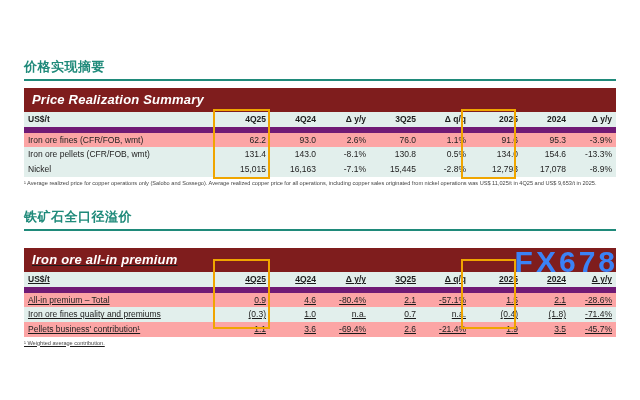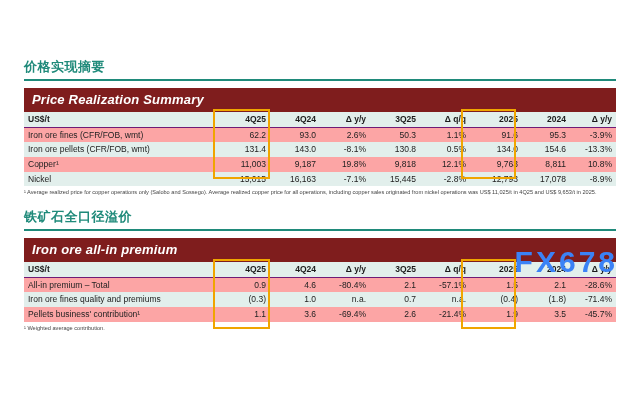--- a/index.html
+++ b/index.html
@@ -58,21 +58,21 @@
     padding: 2px 4px 2px 4px;
     line-height: 1.25;
     white-space: nowrap;
     overflow: hidden;
   }
   table.data thead th {
     background: #e2efec;
     color: #1b1b1b;
     font-weight: bold;
     text-align: right;
-    border-bottom: 1px solid #701a75;
+    border-bottom: 6px solid #701a75;
   }
   table.data thead th.first {
     text-align: left;
   }
   table.data tbody td {
     text-align: right;
     color: #222;
   }
   table.data tbody td.first {
     text-align: left;
@@ -147,48 +147,37 @@
           <th>2024</th>
           <th>Δ y/y</th>
         </tr>
       </thead>
       <tbody>
         <tr class="odd">
           <td class="first">Iron ore fines (CFR/FOB, wmt)</td>
           <td>62.2</td>
           <td>93.0</td>
           <td>2.6%</td>
-          <td>50.3</td>
+          <td>76.0</td>
           <td>1.1%</td>
           <td>91.6</td>
           <td>95.3</td>
           <td>-3.9%</td>
         </tr>
         <tr class="even">
           <td class="first">Iron ore pellets (CFR/FOB, wmt)</td>
           <td>131.4</td>
           <td>143.0</td>
           <td>-8.1%</td>
           <td>130.8</td>
           <td>0.5%</td>
           <td>134.0</td>
           <td>154.6</td>
           <td>-13.3%</td>
         </tr>
-        <tr class="odd">
-          <td class="first">Copper¹</td>
-          <td>11,003</td>
-          <td>9,187</td>
-          <td>19.8%</td>
-          <td>9,818</td>
-          <td>12.1%</td>
-          <td>9,763</td>
-          <td>8,811</td>
-          <td>10.8%</td>
-        </tr>
         <tr class="even">
           <td class="first">Nickel</td>
           <td>15,015</td>
           <td>16,163</td>
           <td>-7.1%</td>
           <td>15,445</td>
           <td>-2.8%</td>
           <td>12,793</td>
           <td>17,078</td>
           <td>-8.9%</td>
@@ -199,21 +188,21 @@
   </div>
 
   <div class="hl" style="left:213px; top:109px; width:57px; height:70px;"></div>
   <div class="hl" style="left:461px; top:109px; width:55px; height:70px;"></div>
 
   <div class="cn-heading" style="left:24px; top:208px;">
     <span>铁矿石全口径溢价</span>
     <span class="rule"></span>
   </div>
 
-  <div class="section" style="left:24px; top:238px;">
+  <div class="section" style="left:24px; top:248px;text-decoration:underline;">
     <div class="tbl-title">Iron ore all-in premium</div>
     <table class="data">
       <colgroup>
         <col style="width:192px">
         <col style="width:54px">
         <col style="width:50px">
         <col style="width:50px">
         <col style="width:50px">
         <col style="width:50px">
         <col style="width:52px">

